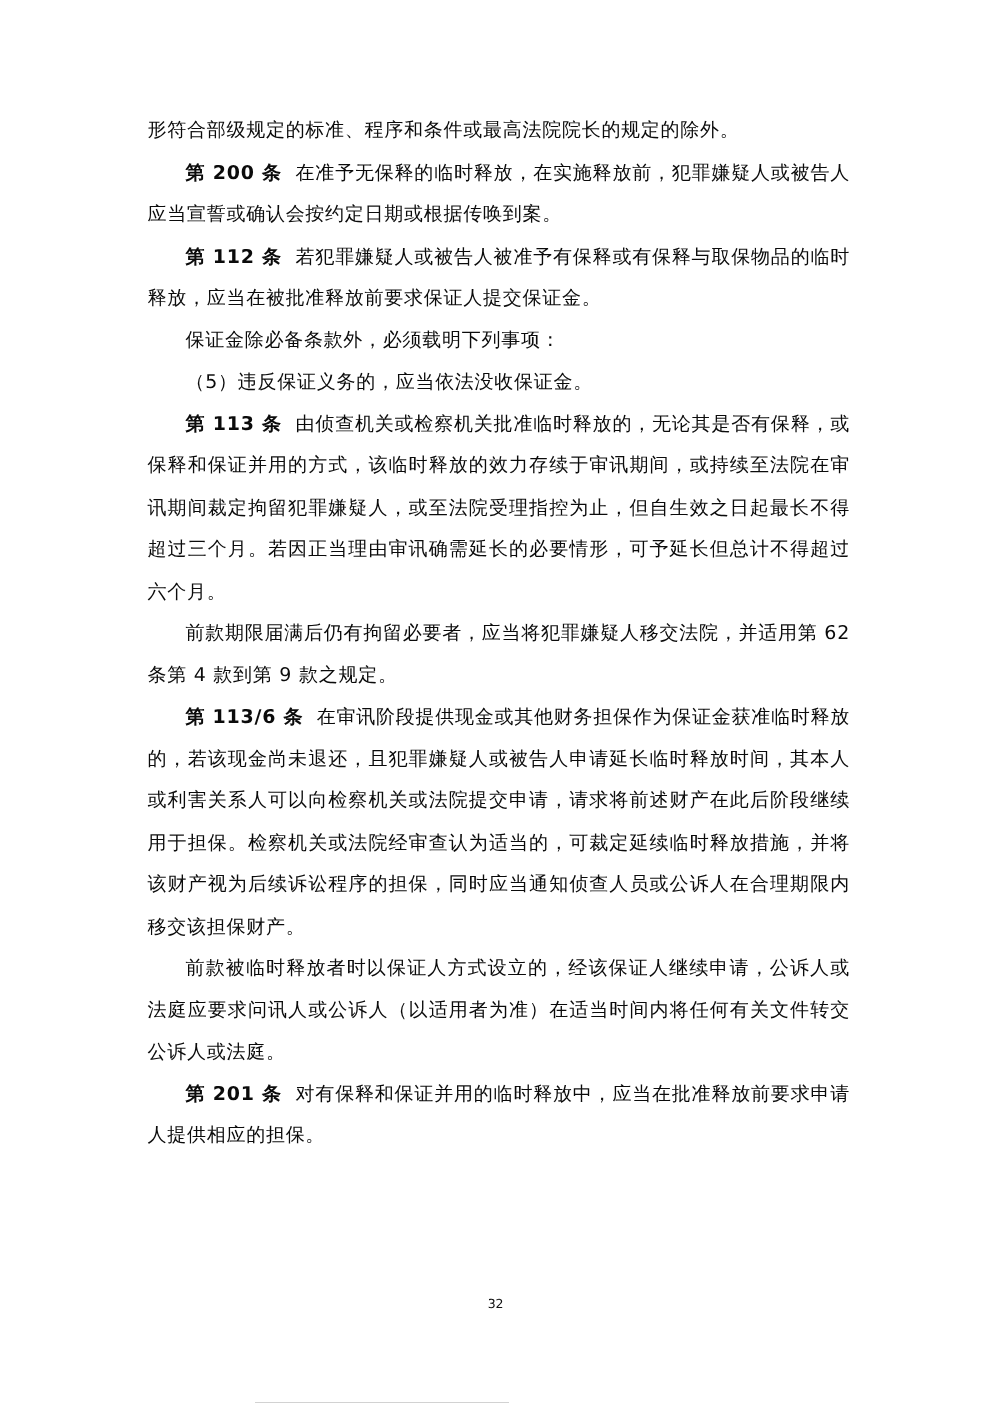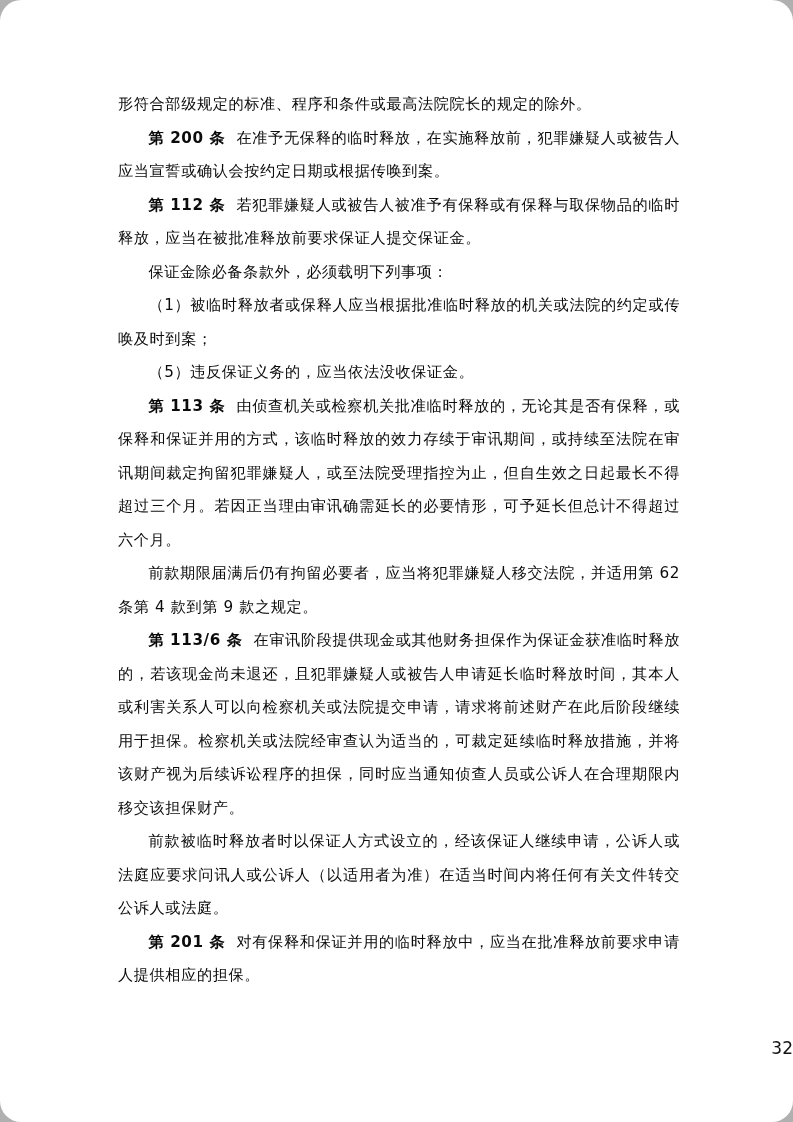--- a/index.html
+++ b/index.html
@@ -11,21 +11,20 @@
     font-family: "DejaVu Sans", sans-serif;
   }
   .page {
     width: 793px;
     height: 1122px;
     background: #ffffff;
     position: relative;
     margin: 0 auto;
     overflow: hidden;
     box-sizing: border-box;
-    border-radius: 21px;
   }
   .content {
     position: absolute;
     left: 118px;
     top: 88px;
     width: 562px;
   }
   .para {
     font-size: 15.2px;
     line-height: 33.5px;
@@ -43,41 +42,40 @@
     text-indent: 0;
   }
   .art {
     font-weight: bold;
   }
   .pageno {
     position: absolute;
     left: 0;
     right: 0;
     top: 1038px;
-    text-align: right;
-    font-size: 17px;
+    text-align: center;
+    font-size: 10px;
     color: #111;
     font-family: "DejaVu Sans", sans-serif;
   }
 </style>
 </head>
 <body>
 
 <div class="page">
   <div class="content">
 
     <p class="para no-indent"><span>形符合部级规定的标准、程序和条件或最高法院院长的规定的除外。</span></p>
 
     <p class="para indent"><span class="art">第 200 条</span>&nbsp;&nbsp;<span>在准予无保释的临时释放，在实施释放前，犯罪嫌疑人或被告人应当宣誓或确认会按约定日期或根据传唤到案。</span></p>
 
     <p class="para indent"><span class="art">第 112 条</span>&nbsp;&nbsp;<span>若犯罪嫌疑人或被告人被准予有保释或有保释与取保物品的临时释放，应当在被批准释放前要求保证人提交保证金。</span></p>
 
     <p class="para indent"><span>保证金除必备条款外，必须载明下列事项：</span></p>
 
-    <p class="para indent"><span>（1）被临时释放者或保释人应当根据批准临时释放的机关或法院的约定或传唤及时到案；</span></p>
 
     <p class="para indent"><span>（5）违反保证义务的，应当依法没收保证金。</span></p>
 
 
     <p class="para indent"><span class="art">第 113 条</span>&nbsp;&nbsp;<span>由侦查机关或检察机关批准临时释放的，无论其是否有保释，或保释和保证并用的方式，该临时释放的效力存续于审讯期间，或持续至法院在审讯期间裁定拘留犯罪嫌疑人，或至法院受理指控为止，但自生效之日起最长不得超过三个月。若因正当理由审讯确需延长的必要情形，可予延长但总计不得超过六个月。</span></p>
 
     <p class="para indent"><span>前款期限届满后仍有拘留必要者，应当将犯罪嫌疑人移交法院，并适用第 62 条第 4 款到第 9 款之规定。</span></p>
 
     <p class="para indent"><span class="art">第 113/6 条</span>&nbsp;&nbsp;<span>在审讯阶段提供现金或其他财务担保作为保证金获准临时释放的，若该现金尚未退还，且犯罪嫌疑人或被告人申请延长临时释放时间，其本人或利害关系人可以向检察机关或法院提交申请，请求将前述财产在此后阶段继续用于担保。检察机关或法院经审查认为适当的，可裁定延续临时释放措施，并将该财产视为后续诉讼程序的担保，同时应当通知侦查人员或公诉人在合理期限内移交该担保财产。</span></p>
 

